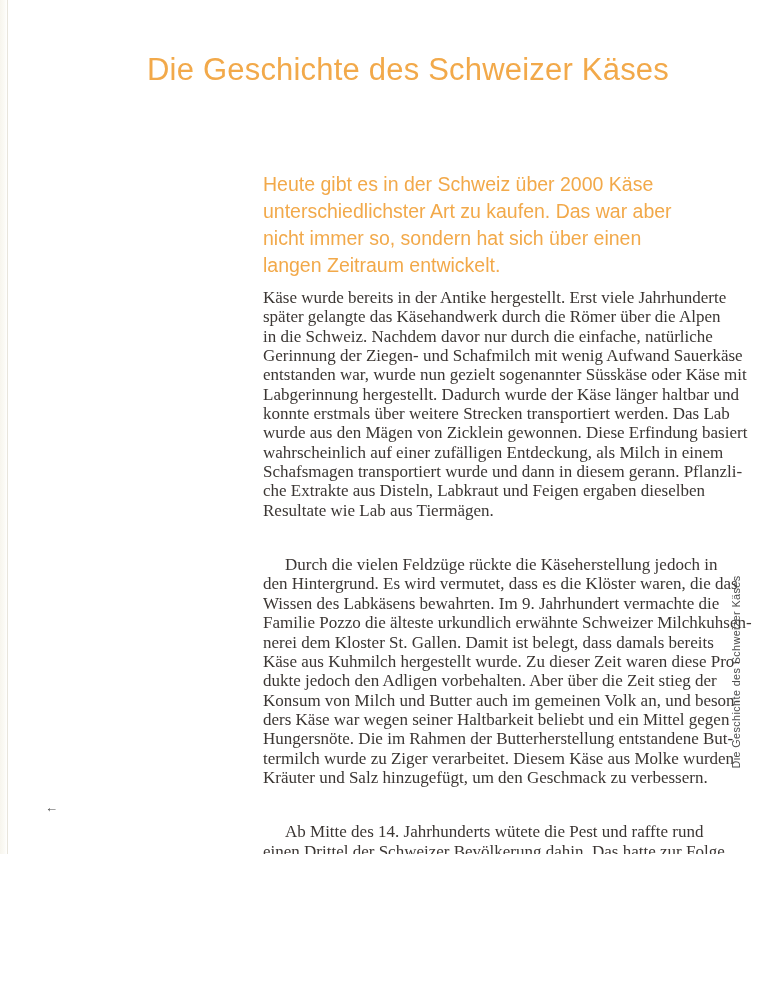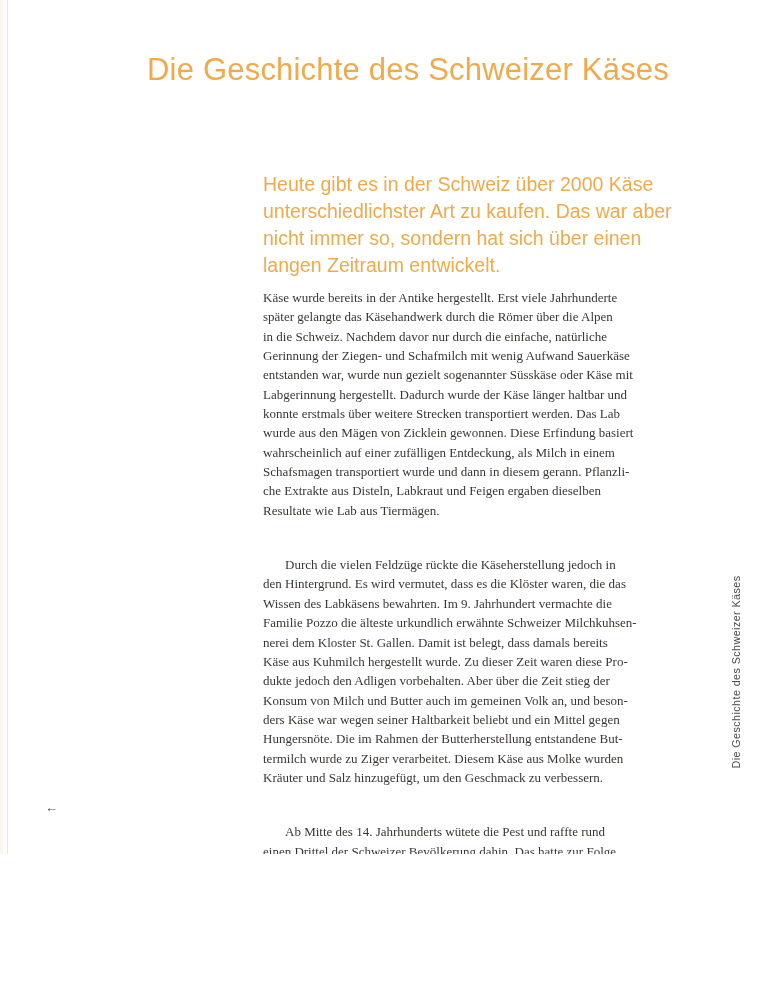--- a/index.html
+++ b/index.html
@@ -34,21 +34,21 @@
     width: 440px;
     font-size: 19.5px;
     line-height: 27px;
     white-space: pre-line;
   }
   .body-text {
     position: absolute;
     left: 263px; top: 288px;
     width: 495px;
     font-family: "Liberation Serif", serif;
-    font-size: 13px;
+    font-size: 17px;
     line-height: 19.35px;
     color: #3b3633;
   }
   .para {
     margin: 0;
     white-space: pre-line;
   }
   .para.indent { text-indent: 22px; margin-top: 35px; }
   .caption {
     position: absolute;

